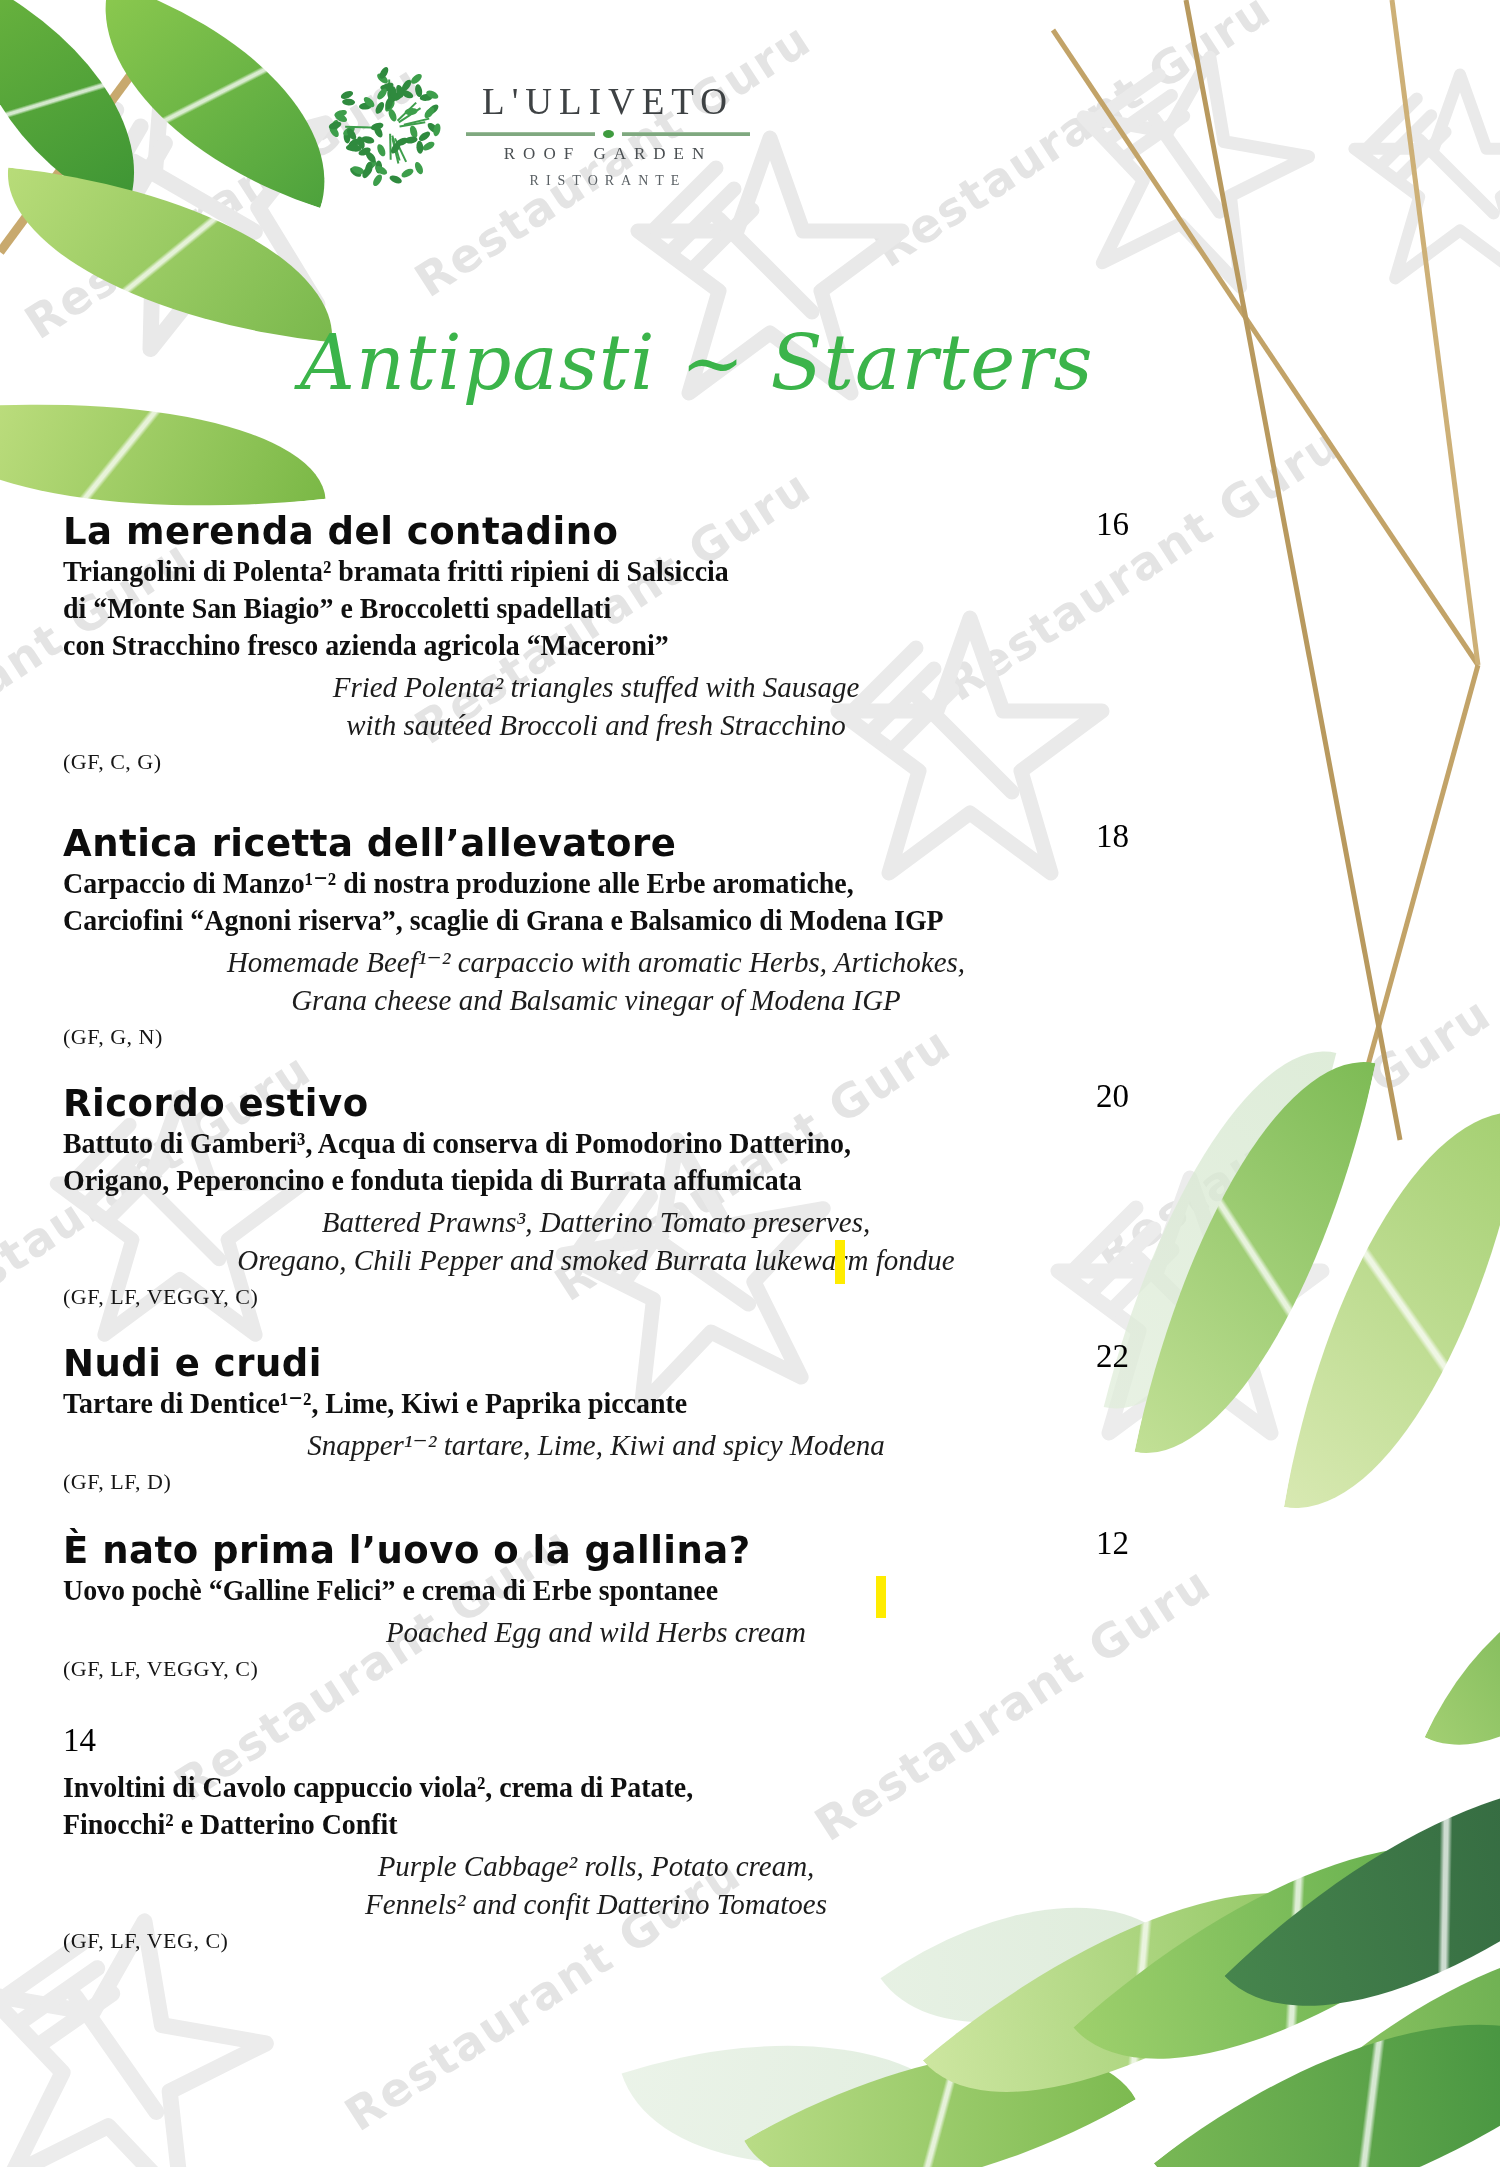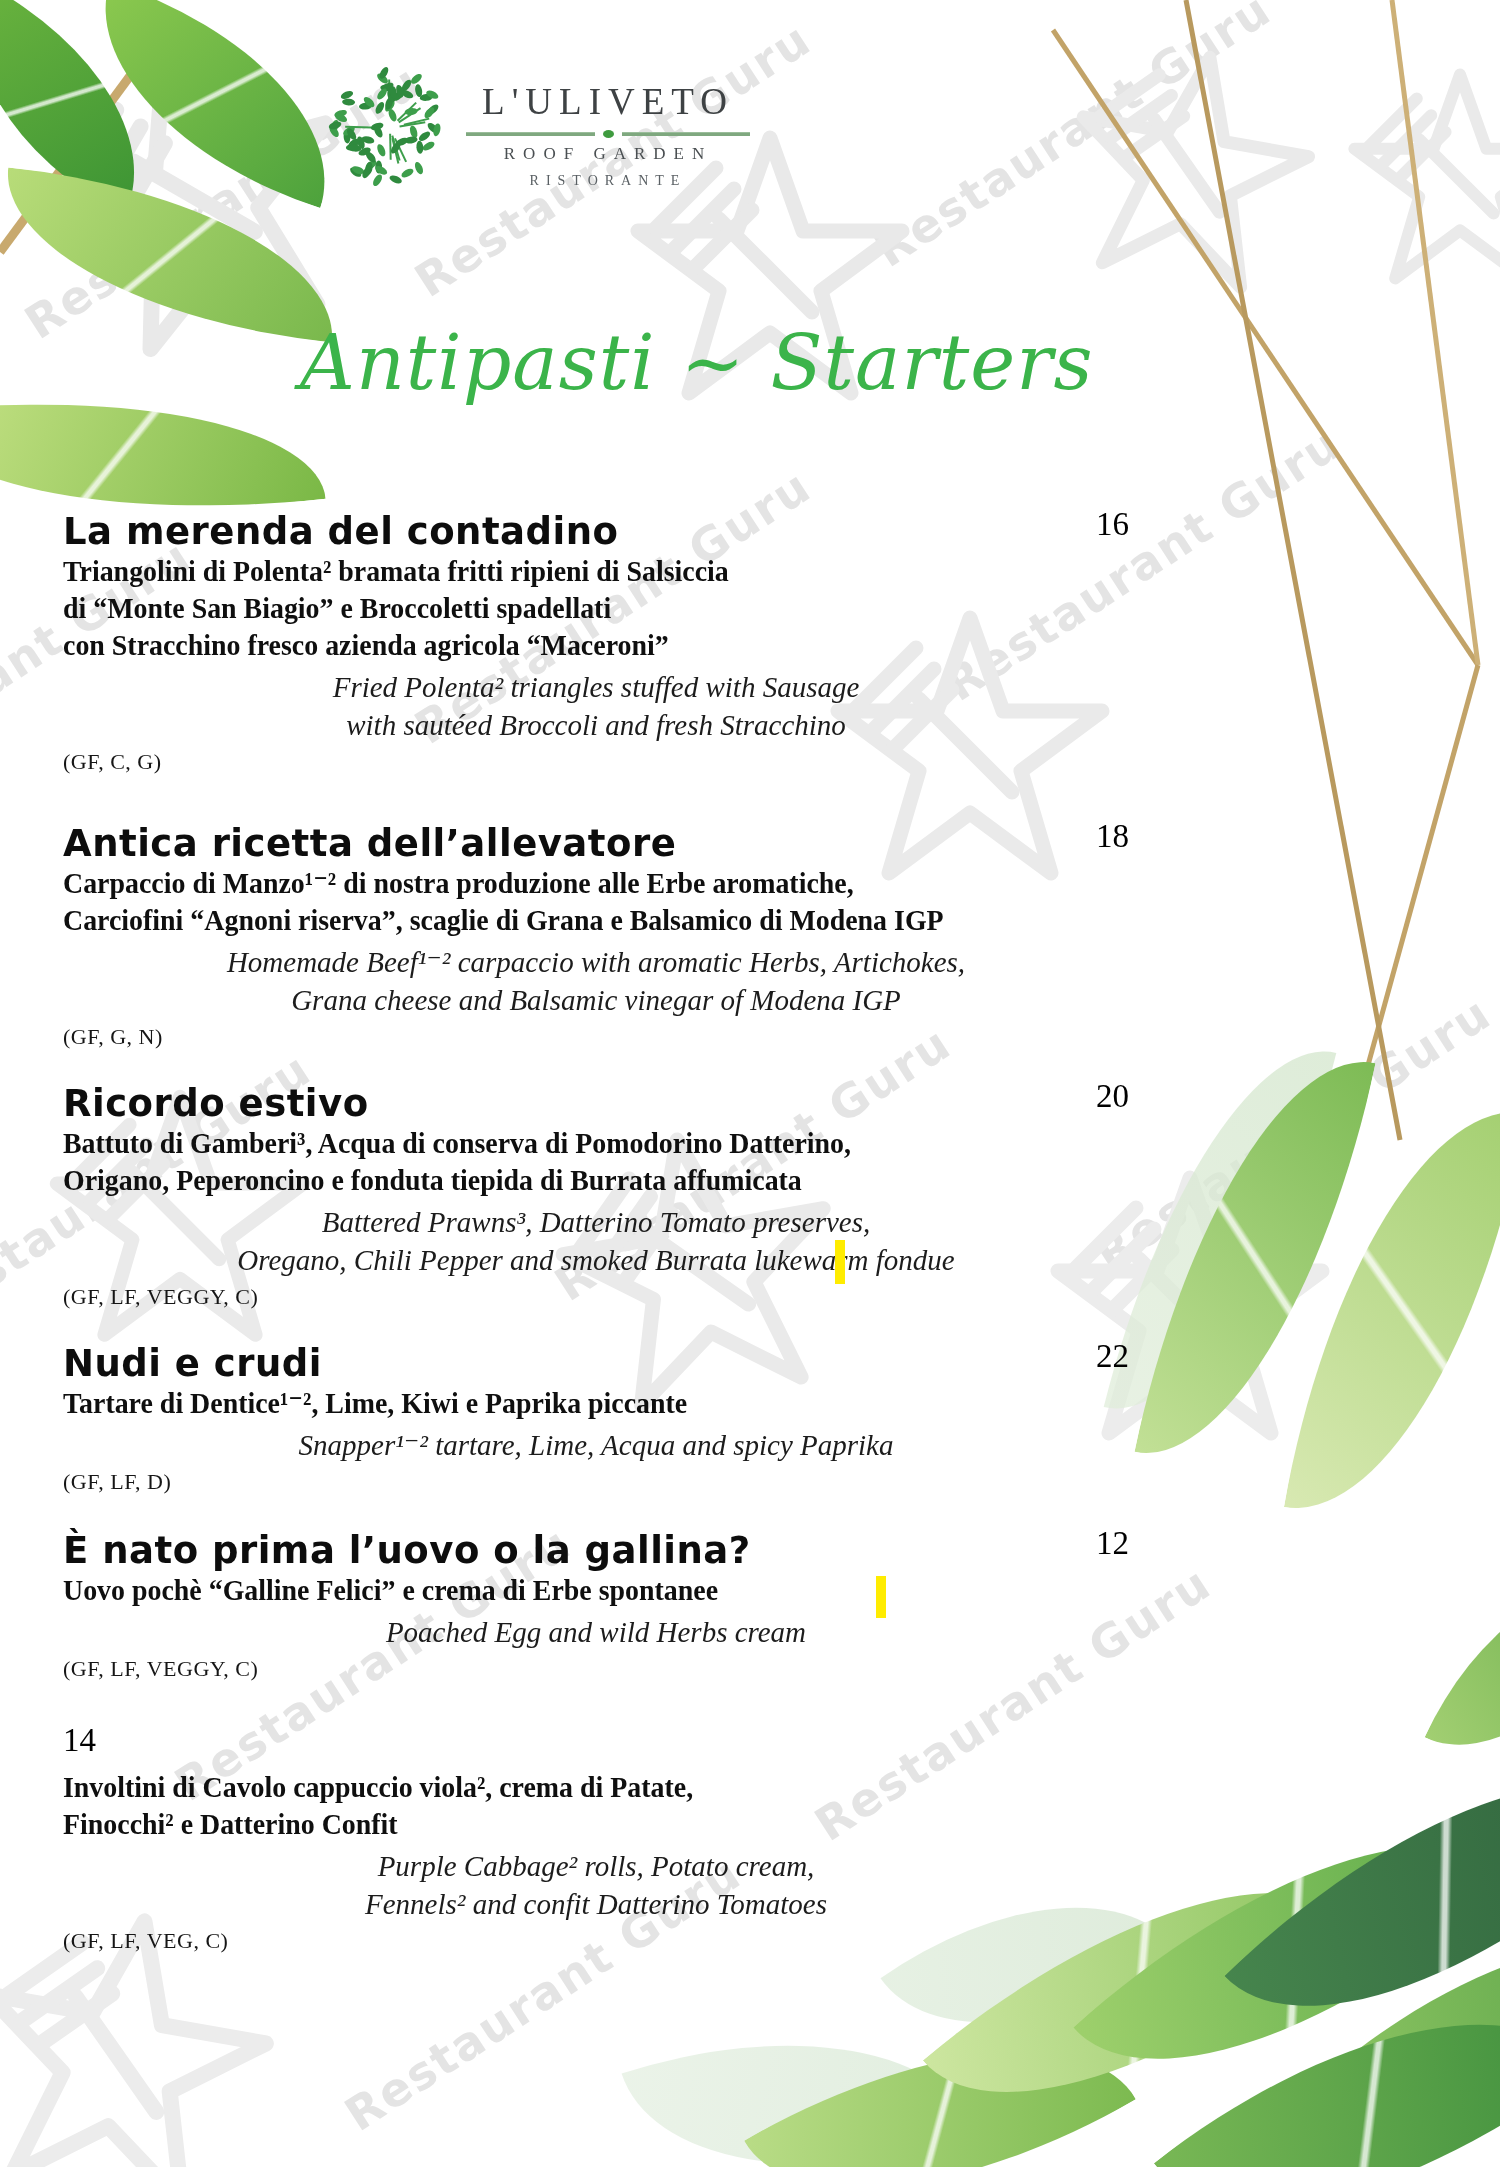--- a/index.html
+++ b/index.html
@@ -264,21 +264,21 @@
       <div class="allergens">(GF, LF, VEGGY, C)</div>
     </div>
 
     <div class="item" style="top:1334px">
       <div class="item-head">
         <span class="item-name">Nudi e crudi</span>
         <span class="item-price">22</span>
       </div>
       <div class="it-line">Tartare di Dentice¹⁻², Lime, Kiwi e Paprika piccante</div>
       <div class="en-block">
-        <div class="en-line">Snapper¹⁻² tartare, Lime, Acqua and spicy Paprika</div>
+        <div class="en-line">Snapper¹⁻² tartare, Lime, Kiwi and spicy Modena</div>
       </div>
       <div class="allergens">(GF, LF, D)</div>
     </div>
 
     <div class="item" style="top:1521px">
       <div class="item-head">
         <span class="item-name">È nato prima l’uovo o la gallina?</span>
         <span class="item-price">12</span>
       </div>
       <div class="it-line">Uovo pochè “Galline Felici” e crema di Erbe spontanee</div>

